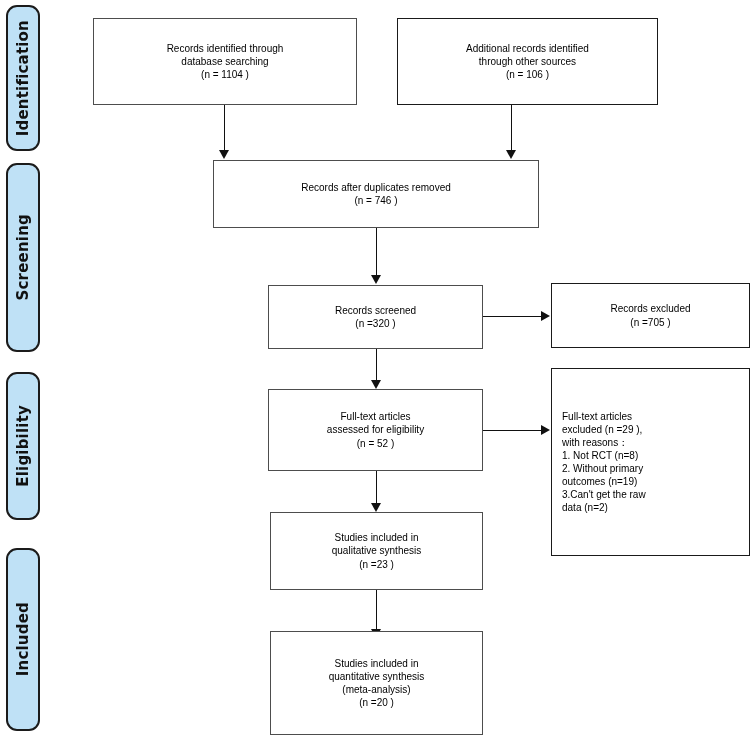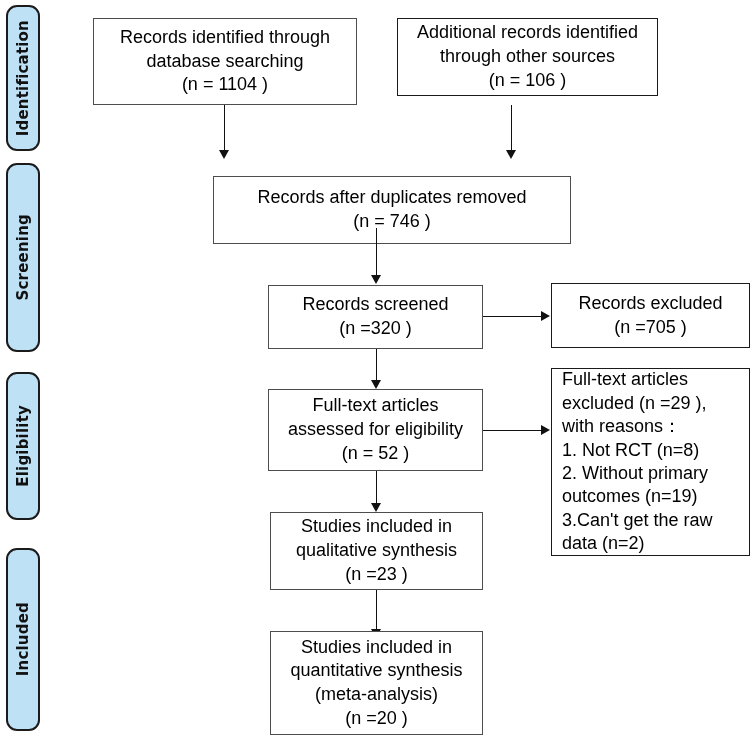--- a/index.html
+++ b/index.html
@@ -46,21 +46,21 @@
     border: 1.5px solid #4d4d4d;
     display: flex;
     align-items: center;
     justify-content: center;
     text-align: center;
   }
   .flow-box.dark {
     border-color: #1a1a1a;
   }
   .flow-box .box-text {
-    font-size: 18px;
+    font-size: 10px;
     line-height: 1.32;
     color: #000000;
     white-space: pre-line;
     padding: 0 6px;
   }
   .flow-box.left-align {
     justify-content: flex-start;
     text-align: left;
   }
   .flow-box.left-align .box-text {
@@ -116,33 +116,33 @@
   <div class="stage-pill" style="left:6px; top:548px; width:34px; height:183px;">
     <span class="stage-label">Included</span>
   </div>
 
   <div class="flow-box" style="left:93px; top:18px; width:264px; height:87px;">
     <span class="box-text">Records identified through
 database searching
 (n = 1104  )</span>
   </div>
 
-  <div class="flow-box dark" style="left:397px; top:18px; width:261px; height:78px;">
+  <div class="flow-box dark" style="left:397px; top:18px; width:261px; height:87px;">
     <span class="box-text">Additional records identified
 through other sources
 (n =  106 )</span>
   </div>
 
   <div class="conn-v" style="left:224px; top:105px; height:47px;"></div>
   <div class="arrow-down" style="left:219px; top:150px;"></div>
 
   <div class="conn-v" style="left:511px; top:105px; height:47px;"></div>
   <div class="arrow-down" style="left:506px; top:150px;"></div>
 
-  <div class="flow-box" style="left:213px; top:176px; width:358px; height:68px;">
+  <div class="flow-box" style="left:213px; top:160px; width:326px; height:68px;">
     <span class="box-text">Records after duplicates removed
 (n = 746  )</span>
   </div>
 
   <div class="conn-v" style="left:376px; top:228px; height:48px;"></div>
   <div class="arrow-down" style="left:371px; top:275px;"></div>
 
   <div class="flow-box" style="left:268px; top:285px; width:215px; height:64px;">
     <span class="box-text">Records screened
 (n =320   )</span>

